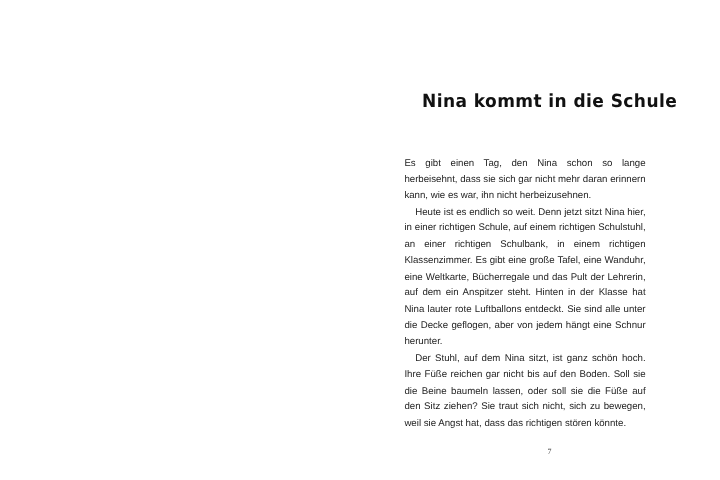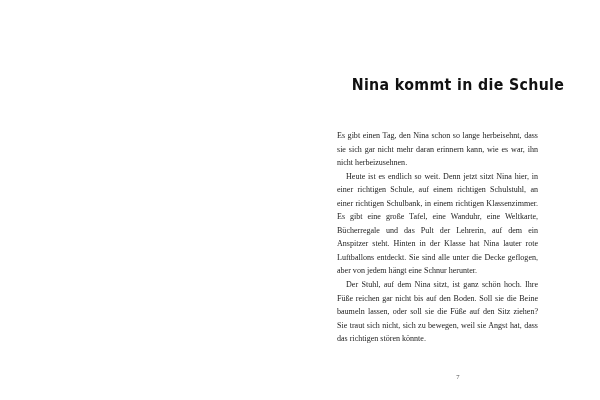--- a/index.html
+++ b/index.html
@@ -62,21 +62,21 @@
 
   .text-block {
     position: absolute;
     left: 37px;
     top: 109px;
     width: 201px;
   }
 
   .para {
     margin: 0;
-    font-family: Liberation Serif, serif;
+    font-family: Liberation Sans, sans-serif;
     font-size: 8.05px;
     line-height: 13.55px;
     text-align: justify;
     text-justify: inter-word;
     color: #1d1d1d;
     hyphens: none;
   }
   .para.indent {
     text-indent: 9px;
   }

